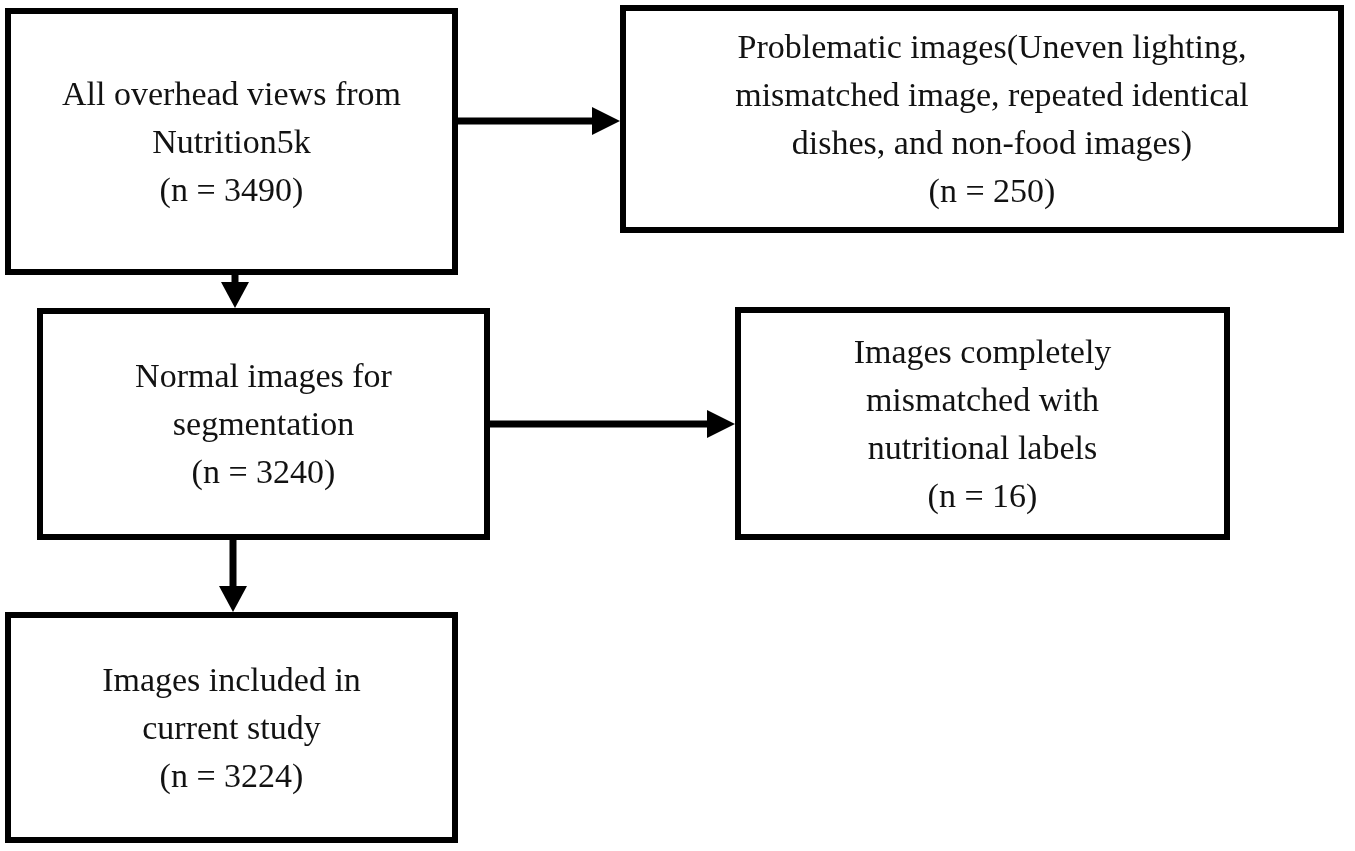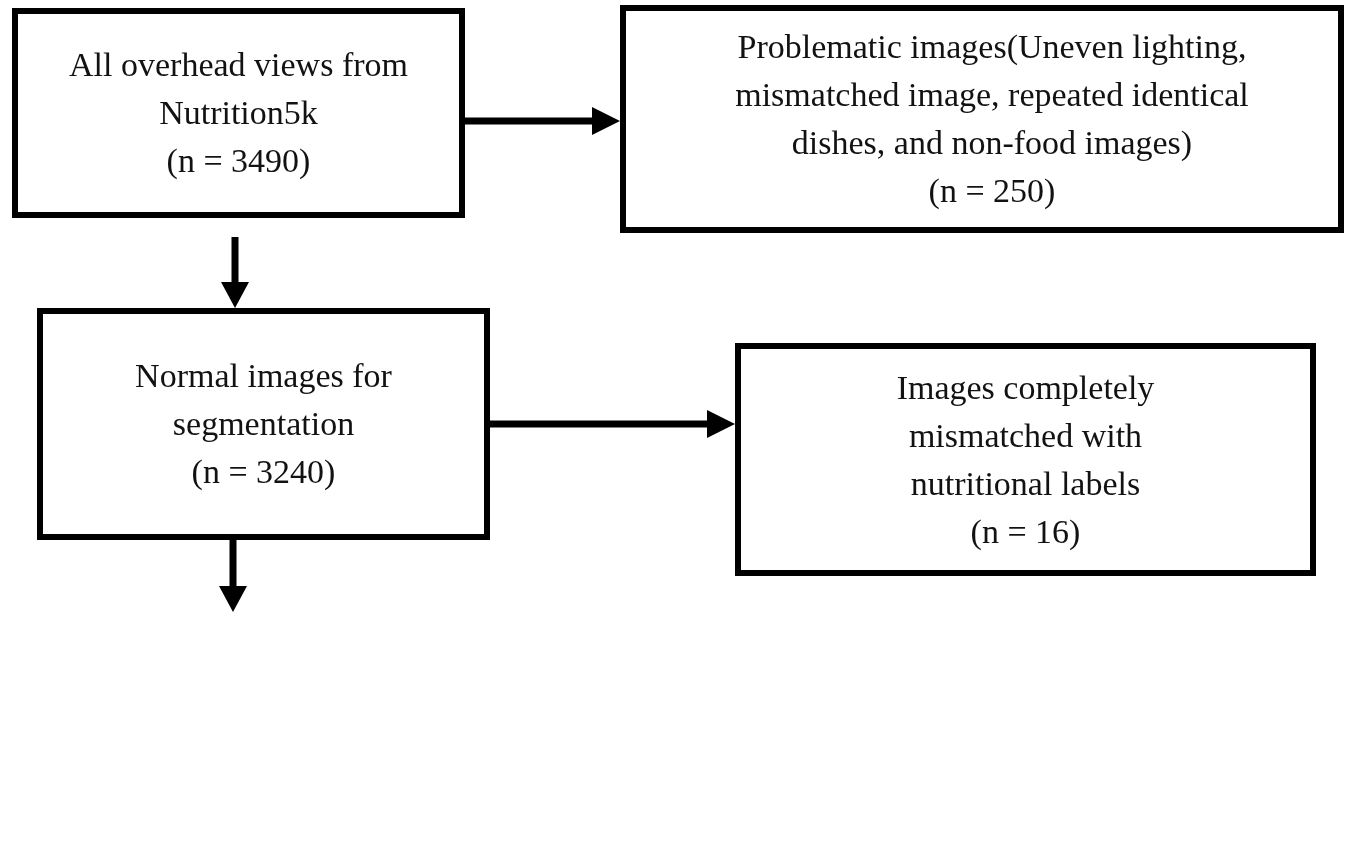--- a/index.html
+++ b/index.html
@@ -26,24 +26,24 @@
     justify-content: center;
     text-align: center;
   }
   .flow-box .box-text {
     white-space: pre-line;
     font-size: 34px;
     line-height: 48px;
     padding: 0 10px;
   }
   
-  #box-source      { left: 12px;   top: 8px;   width: 453px; height: 210px; }
+  #box-source      { left: 5px;   top: 8px;   width: 453px; height: 267px; }
   #box-problematic { left: 620px; top: 5px;   width: 724px; height: 228px; padding-left: 20px; }
   #box-normal      { left: 5px;   top: 308px; width: 453px; height: 232px; margin-left: 32px; }
-  #box-mismatched  { left: 735px; top: 307px; width: 581px; height: 233px; margin-top: 36px; }
+  #box-mismatched  { left: 735px; top: 307px; width: 495px; height: 233px; }
   #box-included    { left: 5px;   top: 612px; width: 453px; height: 231px; }
 
   #arrow-layer {
     position: absolute;
     left: 0; top: 0;
     width: 1355px;
     height: 851px;
     pointer-events: none;
   }
   #arrow-layer line { stroke: #000000; stroke-width: 7; }
@@ -92,14 +92,19 @@
 (n = 3240)</span>
   </div>
 
   <div class="flow-box" id="box-mismatched">
     <span class="box-text">Images completely
 mismatched with
 nutritional labels
 (n = 16)</span>
   </div>
 
+  <div class="flow-box" id="box-included">
+    <span class="box-text">Images included in
+current study
+(n = 3224)</span>
+  </div>
 
 </div>
 
 </body></html>

